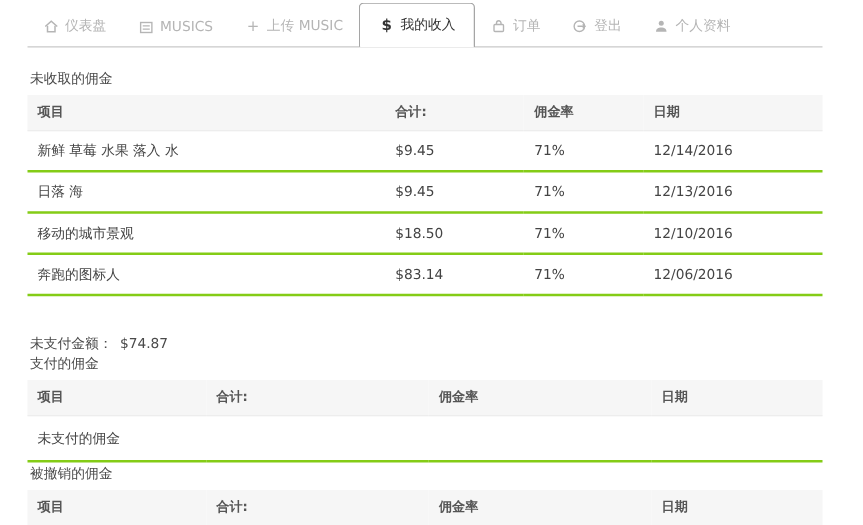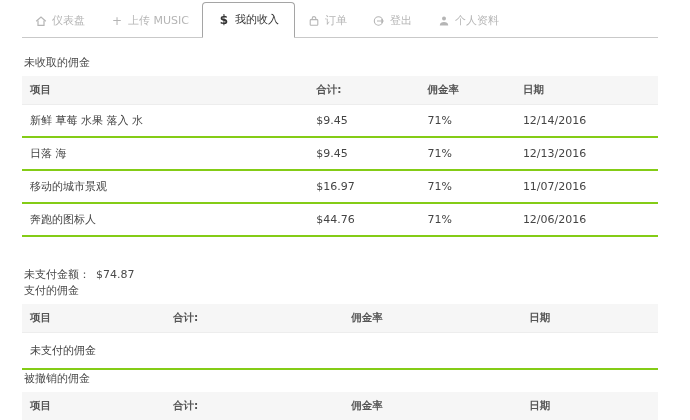--- a/index.html
+++ b/index.html
@@ -63,20 +63,30 @@
   <div class="nav-item">
     <span class="ic">
       <svg class="icon-svg" width="12" height="12" viewBox="0 0 12 12">
           <path d="M1.2 6.2 L6 2 L10.8 6.2" fill="none" stroke="#b5b5b5" stroke-width="1.2"></path>
           <path d="M3 5.6 V10.3 H9 V5.6" fill="none" stroke="#b5b5b5" stroke-width="1.2"></path>
         </svg>
     </span>
     <span>仪表盘</span>
   </div>
   <div class="nav-item">
+    <span class="ic">
+      <svg class="icon-svg" width="12" height="12" viewBox="0 0 12 12">
+          <rect x="1.5" y="2" width="9" height="8" fill="none" stroke="#b5b5b5" stroke-width="1.1"></rect>
+          <line x1="3.2" y1="4.6" x2="8.8" y2="4.6" stroke="#b5b5b5" stroke-width="1"></line>
+          <line x1="3.2" y1="7.2" x2="8.8" y2="7.2" stroke="#b5b5b5" stroke-width="1"></line>
+        </svg>
+    </span>
+    <span>MUSICS</span>
+  </div>
+  <div class="nav-item">
     <span class="ic glyph">+</span>
     <span>上传 MUSIC</span>
   </div>
   <div class="nav-item active">
     <span class="ic glyph">$</span>
     <span>我的收入</span>
   </div>
   <div class="nav-item">
     <span class="ic">
       <svg class="icon-svg" width="12" height="12" viewBox="0 0 12 12">
@@ -126,27 +136,27 @@
         <td>12/14/2016</td>
       </tr>
       <tr>
         <td>日落 海</td>
         <td>$9.45</td>
         <td>71%</td>
         <td>12/13/2016</td>
       </tr>
       <tr>
         <td>移动的城市景观</td>
-        <td>$16.97</td>
+        <td>$18.50</td>
         <td>71%</td>
-        <td>11/07/2016</td>
+        <td>12/10/2016</td>
       </tr>
       <tr>
         <td>奔跑的图标人</td>
-        <td>$44.76</td>
+        <td>$83.14</td>
         <td>71%</td>
         <td>12/06/2016</td>
       </tr>
     </tbody>
   </table>
 
   <div class="summary">
     <span>未支付金额：</span><span class="val">$74.87</span>
   </div>
 

